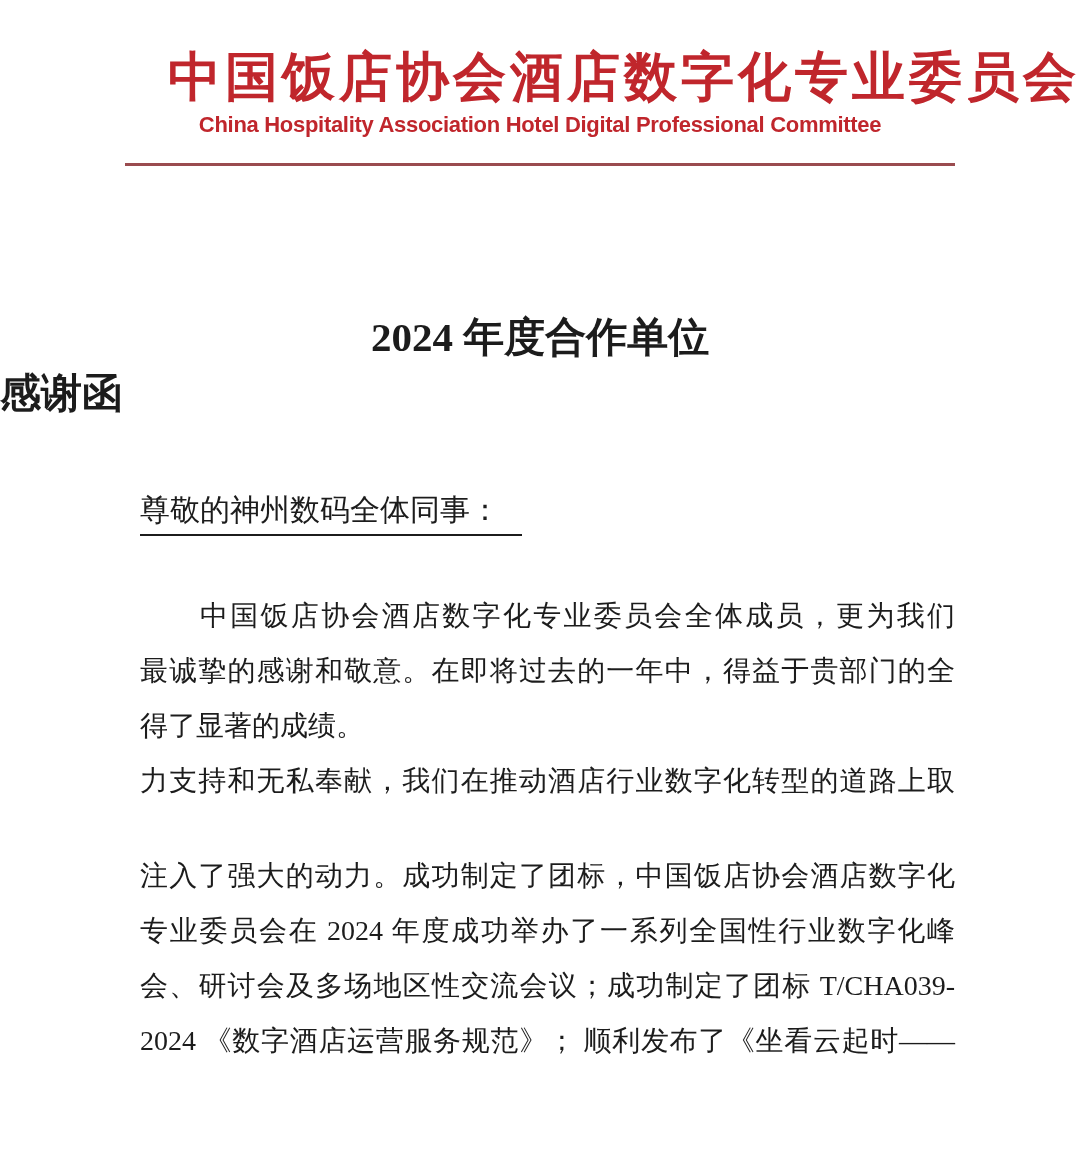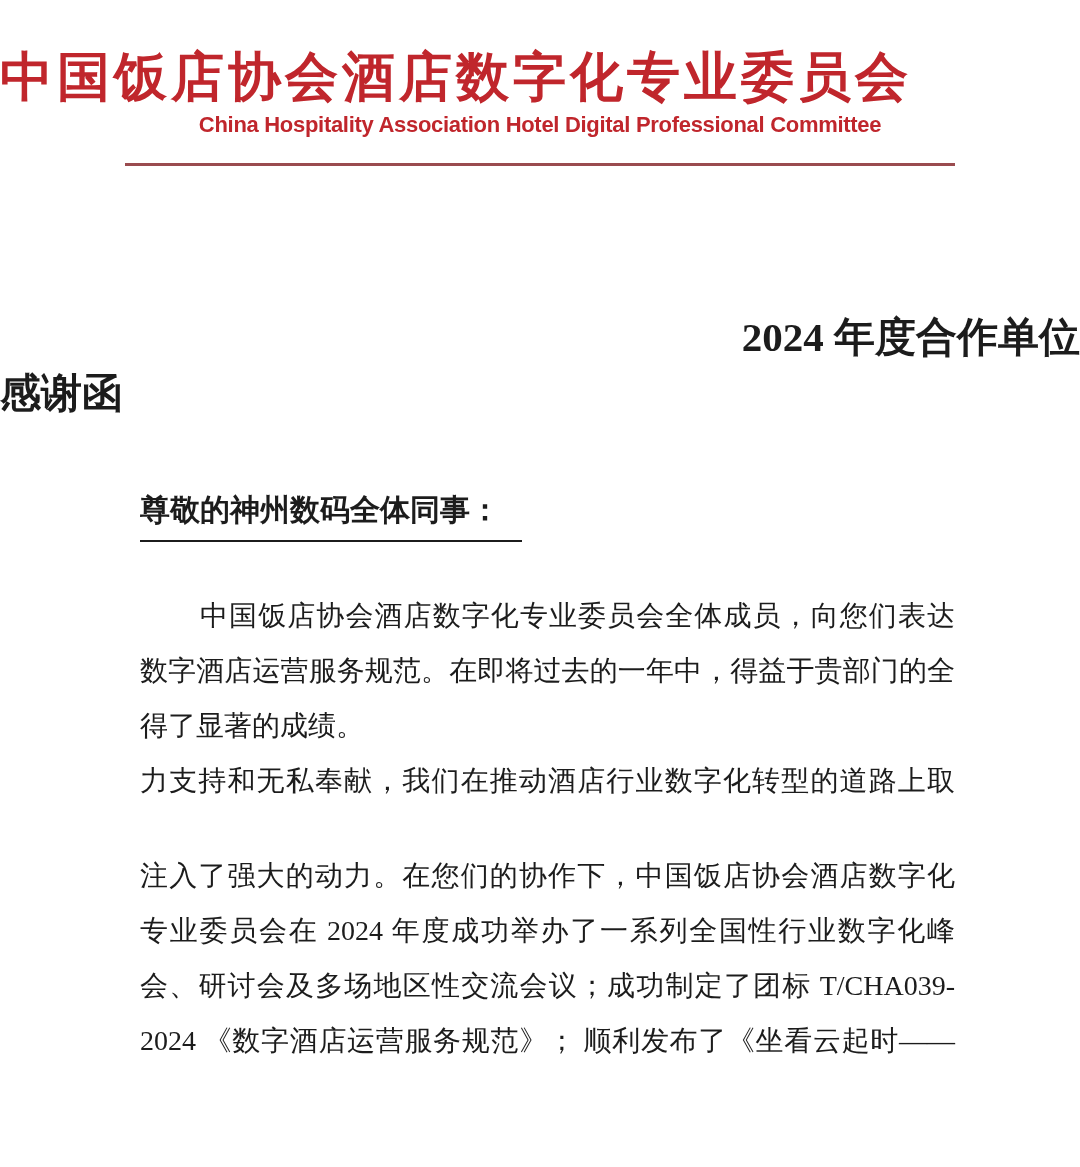--- a/index.html
+++ b/index.html
@@ -16,21 +16,21 @@
     font-family: "Liberation Serif", "DejaVu Serif", serif;
     color: var(--text-black, #1c1c1c);
   }
 
   
   .letterhead-zh {
     position: absolute;
     top: 46px;
     left: 0;
     width: 100%;
-    text-align: left;
+    text-align: right;
     font-size: 53px;
     font-weight: bold;
     line-height: 62px;
     letter-spacing: 4px;
     color: var(--accent-red, #c0262c);
     white-space: nowrap;
   }
   .letterhead-en {
     position: absolute;
     top: 110px;
@@ -53,21 +53,21 @@
     height: 3px;
     background: var(--divider-red, #9a4b4f);
   }
 
   
   .heading-line1 {
     position: absolute;
     top: 312px;
     left: 0;
     width: 100%;
-    text-align: right;
+    text-align: center;
     font-size: 41px;
     font-weight: bold;
     line-height: 50px;
     color: var(--text-black, #1c1c1c);
   }
   .heading-line2 {
     position: absolute;
     top: 368px;
     left: 0;
     width: 100%;
@@ -83,22 +83,21 @@
     top: 490px;
     left: 140px;
     font-size: 30px;
     line-height: 40px;
     color: var(--text-black, #1c1c1c);
   }
   .salutation .underlined {
     display: inline-block;
     border-bottom: 2px solid var(--text-black, #1c1c1c);
     padding-right: 22px;
-    padding-bottom: 10px;
-    font-weight: bold;
+    padding-bottom: 4px;
   }
 
   
   .letter-body {
     position: absolute;
     top: 588px;
     left: 140px;
     width: 815px;
     font-size: 28px;
     color: var(--text-black, #1c1c1c);
@@ -133,26 +132,26 @@
 
   <div class="heading-line1">2024 年度合作单位</div>
 
   <div class="heading-line2">感谢函</div>
 
   <div class="salutation">
     <span class="underlined">尊敬的神州数码全体同事：</span>
   </div>
 
   <div class="letter-body">
-    <div class="body-line indent fill">中国饭店协会酒店数字化专业委员会全体成员，向您们表达</div>
-    <div class="body-line fill">数字酒店运营服务规范。在即将过去的一年中，得益于贵部门的全</div>
+    <div class="body-line indent fill">中国饭店协会酒店数字化专业委员会全体成员，更为我们</div>
+    <div class="body-line fill">最诚挚的感谢和敬意。在即将过去的一年中，得益于贵部门的全</div>
     <div class="body-line">得了显著的成绩。</div>
     <div class="body-line fill">力支持和无私奉献，我们在推动酒店行业数字化转型的道路上取</div>
 
     <div class="paragraph-gap"></div>
 
-    <div class="body-line fill">注入了强大的动力。在您们的协作下，中国饭店协会酒店数字化</div>
+    <div class="body-line fill">注入了强大的动力。成功制定了团标，中国饭店协会酒店数字化</div>
     <div class="body-line fill">专业委员会在 2024 年度成功举办了一系列全国性行业数字化峰</div>
     <div class="body-line fill">会、研讨会及多场地区性交流会议；成功制定了团标 T/CHA039-</div>
     <div class="body-line fill">2024 《数字酒店运营服务规范》； 顺利发布了《坐看云起时——</div>
   </div>
 
 </div>
 
 </body></html>

